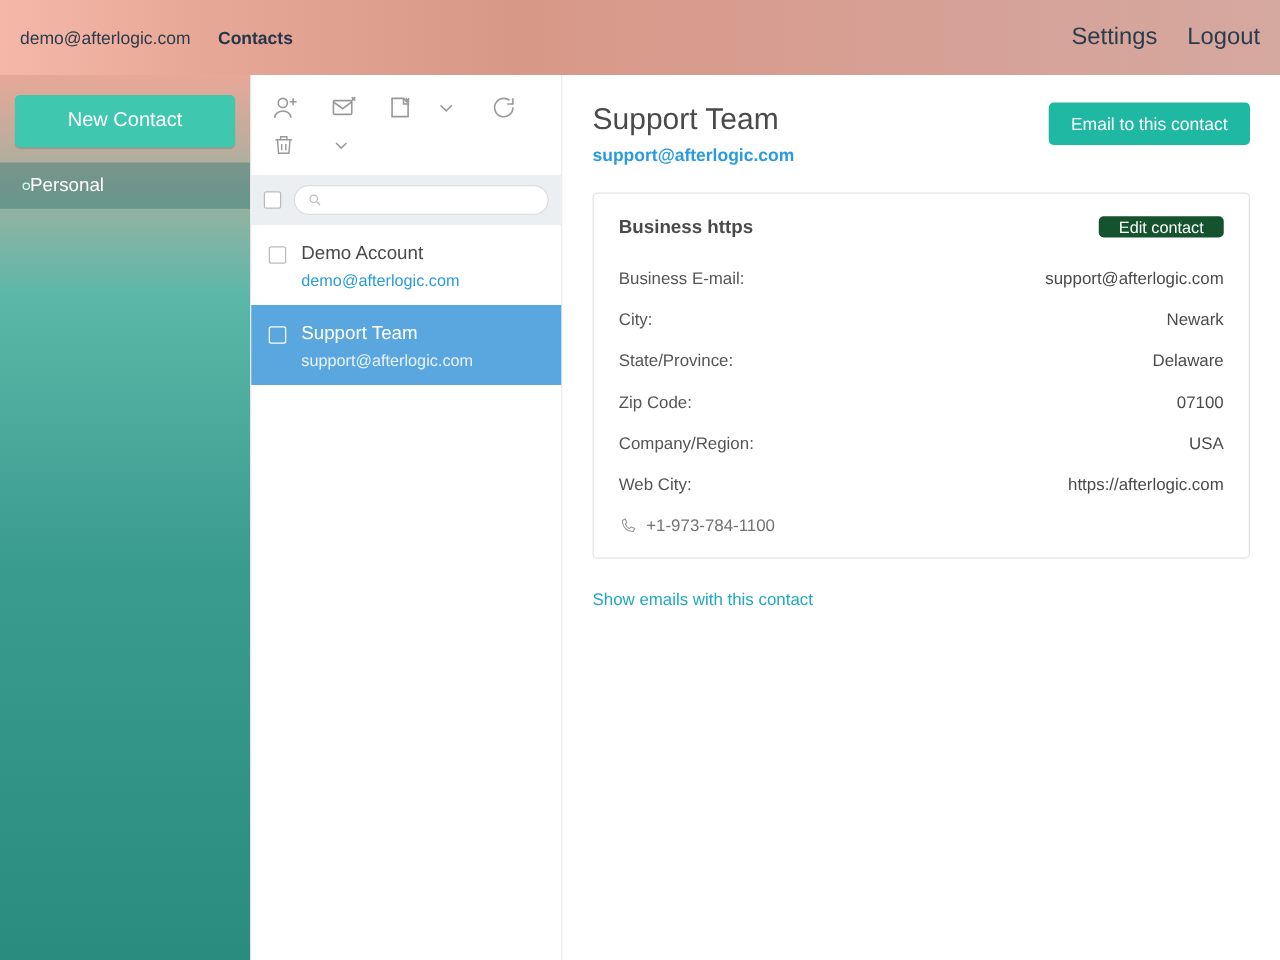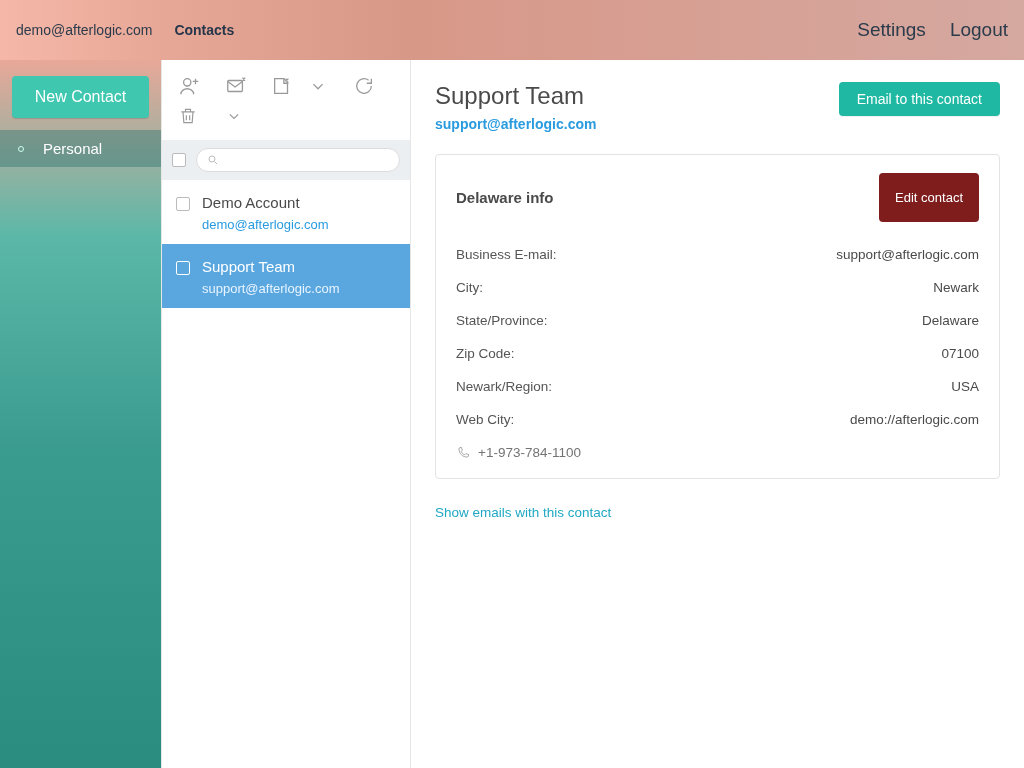--- a/index.html
+++ b/index.html
@@ -20,21 +20,21 @@
 .header-email { color: #2b3b4b; }
 .header-tab { color: #26364a; font-weight: 700; }
 .header-right { margin-left: auto; display: flex; gap: 24px; }
 .header-link { color: #2b3b4b; font-size: 19px; cursor: pointer; }
 
 
 .main { flex: 1; display: flex; height: calc(768px - 60px); }
 
 
 .sidebar {
-  width: 161px;
+  width: 200px;
   background: linear-gradient(180deg, #e8a898 0%, #5bb8a8 25%, #3a9b8f 55%, #2a8b7f 100%);
   padding-top: 12px;
 }
 .sidebar .new-btn {
   margin: 4px 12px 12px 12px;
   background: #3fc7b0;
   color: #fff;
   border: none;
   border-radius: 4px;
   font-size: 16px;
@@ -42,21 +42,21 @@
   width: calc(100% - 24px);
   cursor: pointer;
   box-shadow: 0 1px 1px rgba(0,0,0,.15);
 }
 .sidebar-item {
   padding: 10px 18px;
   color: #fff;
   font-size: 15px;
   display: flex;
   align-items: center;
-  gap: 19px;
+  gap: 0;
   background: rgba(20,100,100,.35);
   cursor: pointer;
 }
 .sidebar-item .dot { width:6px; height:6px; border:1px solid #cfe; border-radius:50%; }
 
 
 .listcol {
   width: 250px;
   background: #fff;
   border-left: 1px solid #e6e6e6;
@@ -108,22 +108,22 @@
 .detail { flex:1; background:#fff; padding:22px 24px 18px 24px; overflow:auto;}
 .detail-head { display:flex; align-items:flex-start; justify-content:space-between; }
 .detail-head h1 { font-size:24px; color:#4a4a4a; font-weight:400; margin-bottom:6px; }
 .detail-head .subemail { color:#2a9bdf; font-size:14px; font-weight:600; }
 .btn-primary {
   background:#1fb8a3; color:#fff; border:none; border-radius:4px;
   padding:9px 18px; font-size:14px; cursor:pointer;
   box-shadow: 0 1px 0 rgba(0,0,0,.05);
 }
 .btn-secondary {
-  background:#7f1d1d; color:#fff; border:none; border-radius:4px;
-  padding:17px 16px; font-size:13px; cursor:pointer;
+  background:#14532d; color:#fff; border:none; border-radius:4px;
+  padding:1px 16px; font-size:13px; cursor:pointer;
 }
 .card {
   border:1px solid #e3e3e3; border-radius:4px;
   margin-top:22px; padding:18px 20px 18px 20px;
 }
 .card-head { display:flex; justify-content:space-between; align-items:center; margin-bottom:16px;}
 .card-head h2 { font-size:15px; color:#4a4a4a; font-weight:700;}
 .info-row { display:flex; gap:10px; font-size:13.5px; color:#4a4a4a; padding:9px 0;justify-content:space-between; }
 .info-row .lbl { color:#555; }
 .info-row .val { color:#4a4a4a; }
@@ -235,47 +235,47 @@
     <div class="detail-head">
       <div>
         <h1>Support Team</h1>
         <div class="subemail">support@afterlogic.com</div>
       </div>
       <button class="btn-primary">Email to this contact</button>
     </div>
 
     <div class="card">
       <div class="card-head">
-        <h2>Delaware info</h2>
+        <h2>Business https</h2>
         <button class="btn-secondary">Edit contact</button>
       </div>
 
       <div class="info-row">
         <span class="lbl">Business E-mail:</span>
         <span class="val">support@afterlogic.com</span>
       </div>
       <div class="info-row">
         <span class="lbl">City:</span>
         <span class="val">Newark</span>
       </div>
       <div class="info-row">
         <span class="lbl">State/Province:</span>
         <span class="val">Delaware</span>
       </div>
       <div class="info-row">
         <span class="lbl">Zip Code:</span>
         <span class="val">07100</span>
       </div>
       <div class="info-row">
-        <span class="lbl">Newark/Region:</span>
+        <span class="lbl">Company/Region:</span>
         <span class="val">USA</span>
       </div>
       <div class="info-row">
         <span class="lbl">Web City:</span>
-        <span class="val">demo://afterlogic.com</span>
+        <span class="val">https://afterlogic.com</span>
       </div>
       <div class="phone-row">
         <svg viewBox="0 0 24 24">
             <path d="M5 4c0 9 6 15 15 15l2-4-5-2-2 2c-3-1-5-3-6-6l2-2-2-5z"></path>
           </svg>
         <span>+1-973-784-1100</span>
       </div>
     </div>
 
     <div class="show-link">

